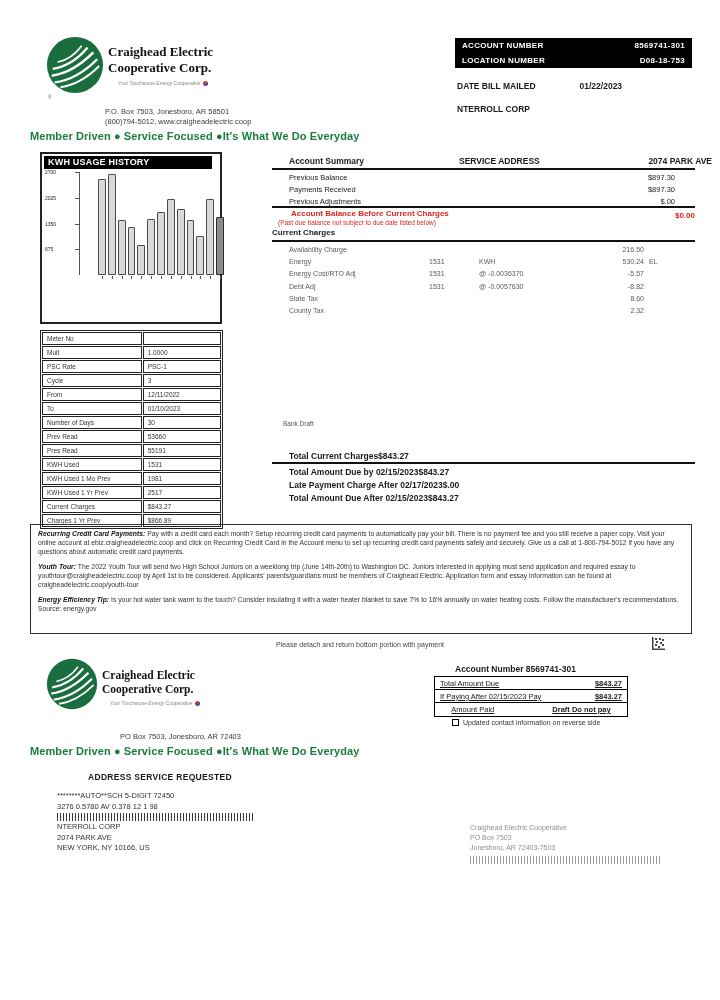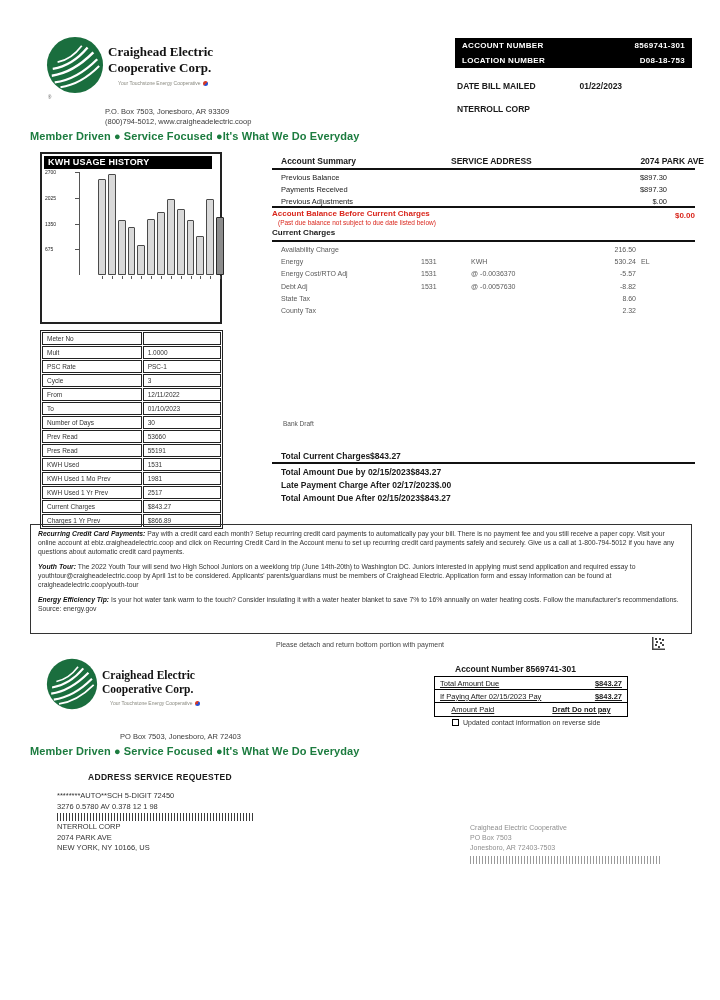--- a/index.html
+++ b/index.html
@@ -37,28 +37,28 @@
   .bar::after { content:''; position:absolute; left:50%; bottom:-5px; width:1px; height:3px; background:#555; }
 
   
   .meter-table { position:absolute; left:40px; top:330px; width:183px; border-collapse:separate; border-spacing:1.5px;
       background:#fff; border:1px solid #222; }
   .meter-table td { border:1.2px solid #222; font-size:6.5px; color:#333; padding:2px 4px; height:9px; }
   .meter-table td.lbl { width:56%; }
   .meter-table td.val { width:44%; }
 
   
-  .rcol { position:absolute; left:281px; width:423px; }
+  .rcol { position:absolute; left:289px; width:423px; }
   .sum-head { top:156px; display:flex; font-size:8.5px; font-weight:bold; }
   .sum-head .c1 { width:170px; } .sum-head .c2 { width:130px; } .sum-head .c3 { flex:1; text-align:right; }
   .hline { position:absolute; left:272px; width:423px; height:0; border-top:2.5px solid #111; }
   .sum-row { display:flex; justify-content:space-between; font-size:7.5px; color:#222; height:12px; align-items:center; }
   .sum-row .amt { padding-right:37px; }
   .red { color:#d9261c; }
-  .red-label { position:absolute; font-size:8px; font-weight:bold; }
+  .red-label { position:absolute; font-size:8px; font-weight:bold;margin-left:19px; }
   .red-note { position:absolute; font-size:6.5px; }
   .red-amt { position:absolute; font-size:8px; font-weight:bold; right:25px; text-align:right; width:100px; }
   .cc-label { position:absolute; font-size:8px; font-weight:bold; }
   .chg-row { display:grid; grid-template-columns:140px 50px 120px 1fr 68px; font-size:7px; color:#5a5a5a; height:12.3px; align-items:center; }
   .chg-row .amt { text-align:right; }
   .chg-row .sfx { padding-left:5px; }
   .bank-draft { position:absolute; left:283px; top:420px; font-size:6.5px; color:#555; }
   .tot-row { display:flex; justify-content:flex-start; font-size:8.5px; font-weight:bold; height:13px; align-items:center; }
   .tot-row .amt { padding-right:28px; }
 
@@ -131,21 +131,21 @@
       <span>D08-18-753</span>
     </div>
   </div>
   <div class="mail-row">
     <span>DATE BILL MAILED</span>
     <span class="val">01/22/2023</span>
   </div>
   <div class="cust-name">NTERROLL CORP</div>
 
   <div class="hdr-addr" style="left:105px; top:107px;">
-    <div>P.O.  Box 7503, Jonesboro, AR 93309</div>
+    <div>P.O.  Box 7503, Jonesboro, AR 58501</div>
     <div>(800)794-5012, www.craigheadelectric.coop</div>
   </div>
   <div class="motto" style="left:30px; top:130px;">Member Driven ● Service Focused ●It's What We Do Everyday</div>
 
   <div class="chart-box">
     <div class="chart-title">KWH USAGE HISTORY</div>
     <div class="yaxis-line"></div>
     <div class="bars">
         <div class="bar" style="height: 93.2%;"></div>
         <div class="bar" style="height: 98.1%;"></div>

